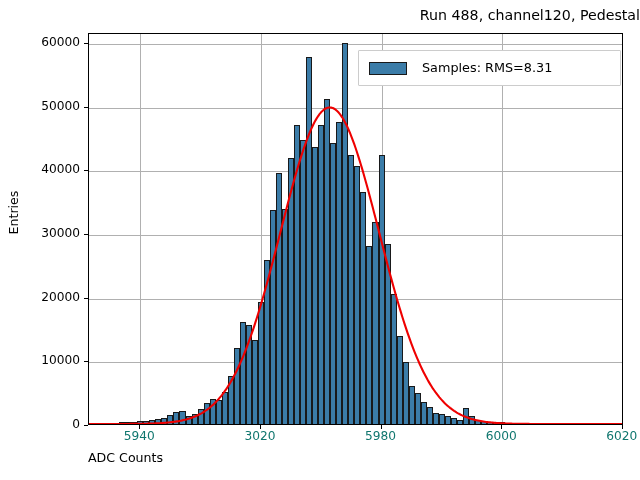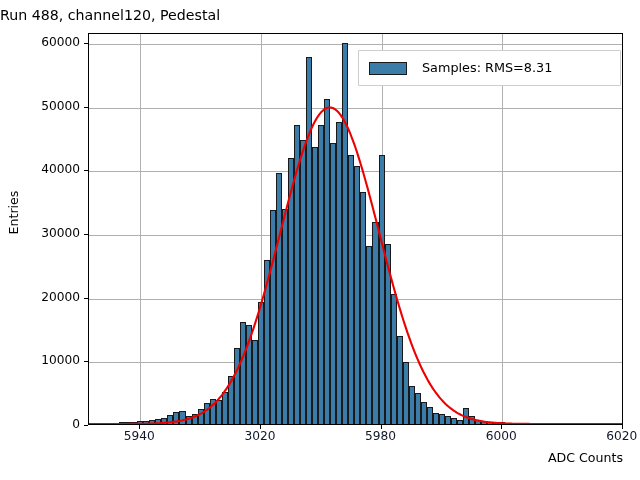--- a/index.html
+++ b/index.html
@@ -18,21 +18,21 @@
     position: relative;
     width: 640px;
     height: 480px;
     background: #ffffff;
   }
   #chart-title {
     position: absolute;
     left: 0;
     top: 7px;
     width: 640px;
-    text-align: left;
+    text-align: right;
     font-size: 14.2px;
     color: #000000;
     letter-spacing: 0px;
   }
   
   #plot-area {
     position: absolute;
     left: 88px;
     top: 33px;
     width: 535px;
@@ -77,36 +77,36 @@
     width: 4px;
     background: #000000;
     left: 84px;
   }
   .xtick-label {
     position: absolute;
     top: 429px;
     font-size: 12.2px;
     text-align: center;
     width: 70px;
-    color: #0f172a;
+    color: #0f766e;
   }
   .ytick-label {
     position: absolute;
     right: 0;
     width: 74px;
     text-align: right;
     font-size: 12.2px;
     color: #000000;
   }
   #xlabel {
     position: absolute;
     left: 88px;
     width: 535px;
     top: 450px;
-    text-align: right;
+    text-align: left;
     font-size: 12.6px;
     color: #000000;
   }
   #ylabel {
     position: absolute;
     left: -77px;
     top: 205px;
     width: 180px;
     text-align: center;
     font-size: 12.6px;

